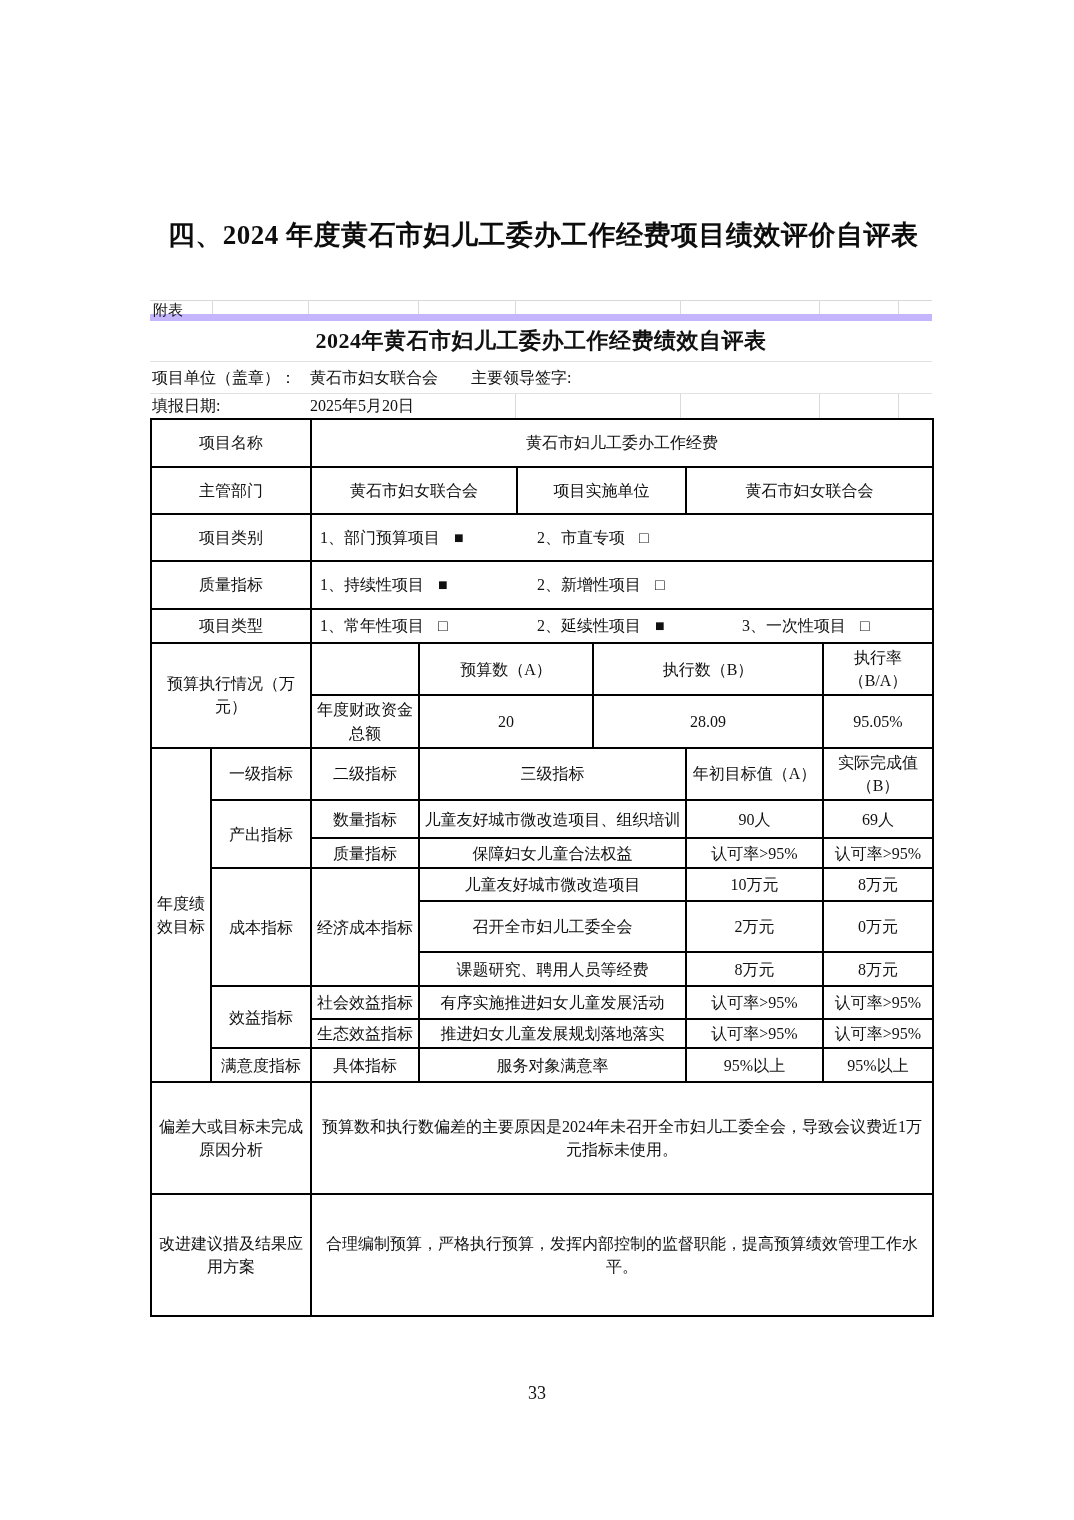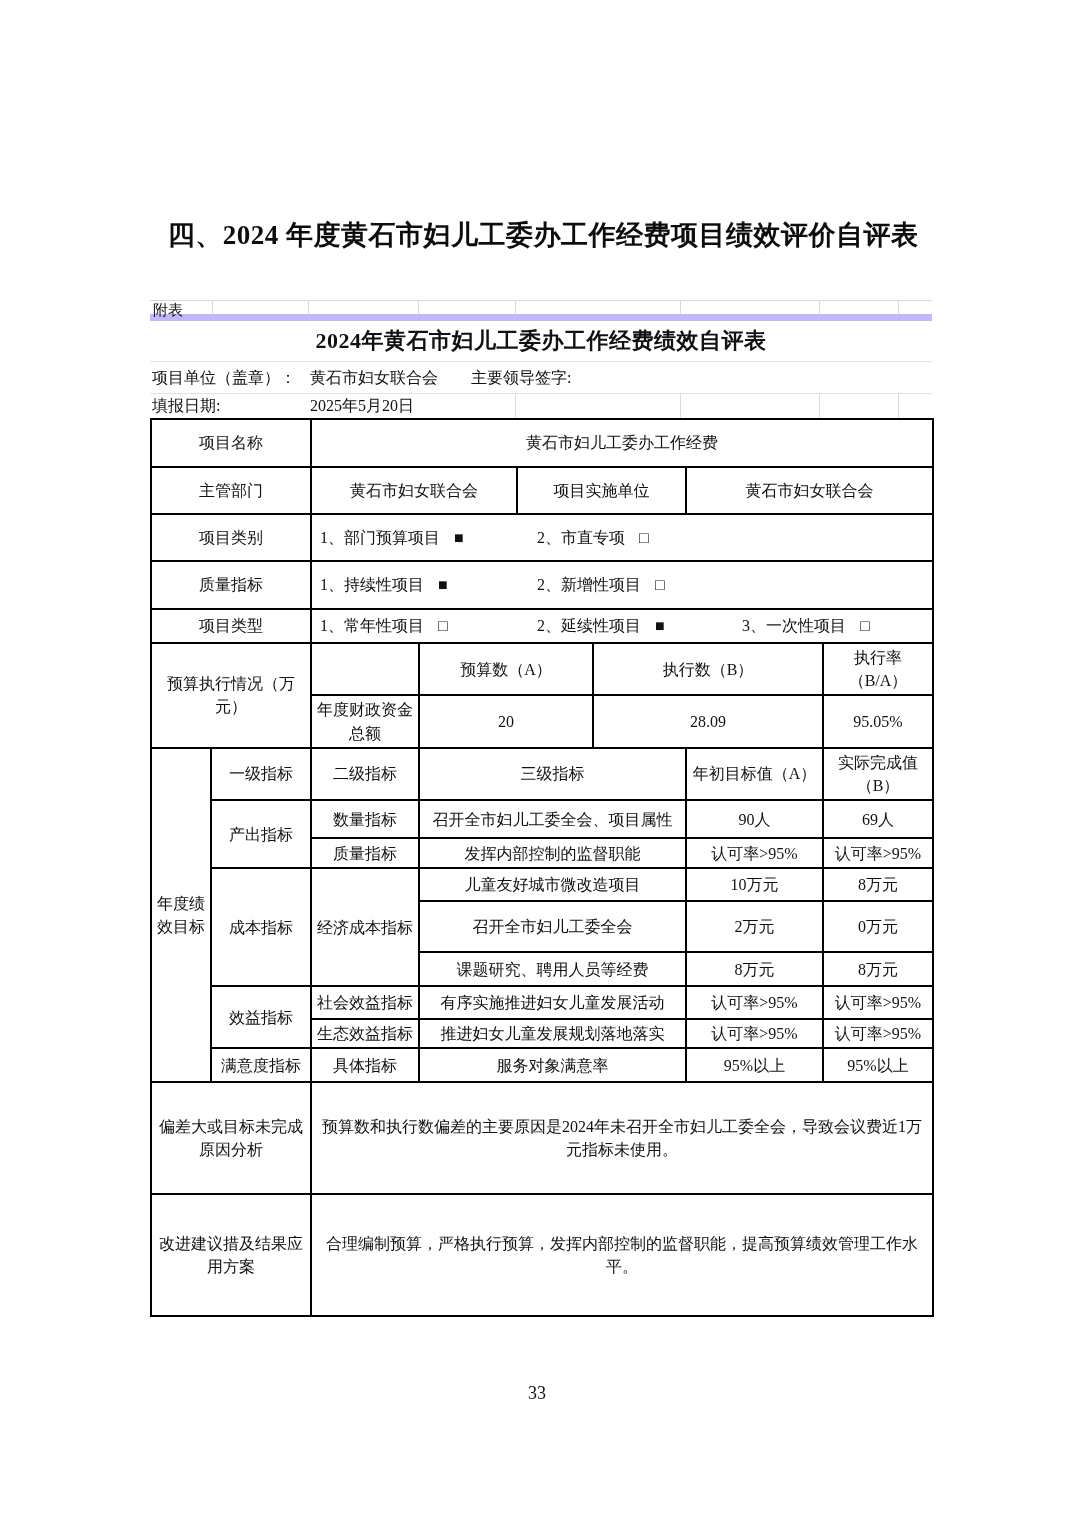--- a/index.html
+++ b/index.html
@@ -238,27 +238,27 @@
         <td class="l2">二级指标</td>
         <td colspan="3">三级指标</td>
         <td>年初目标值（A）</td>
         <td class="prewrap">实际完成值
 （B）</td>
       </tr>
 
       <tr style="height:38px">
         <td rowspan="2">产出指标</td>
         <td class="l2">数量指标</td>
-        <td colspan="3">召开全市妇儿工委全会、项目属性</td>
+        <td colspan="3">儿童友好城市微改造项目、组织培训</td>
         <td>90人</td>
         <td>69人</td>
       </tr>
       <tr style="height:30px">
         <td class="l2">质量指标</td>
-        <td colspan="3">发挥内部控制的监督职能</td>
+        <td colspan="3">保障妇女儿童合法权益</td>
         <td>认可率&gt;95%</td>
         <td>认可率&gt;95%</td>
       </tr>
 
       <tr style="height:33px">
         <td rowspan="3">成本指标</td>
         <td rowspan="3" class="l2">经济成本指标</td>
         <td colspan="3">儿童友好城市微改造项目</td>
         <td>10万元</td>
         <td>8万元</td>

